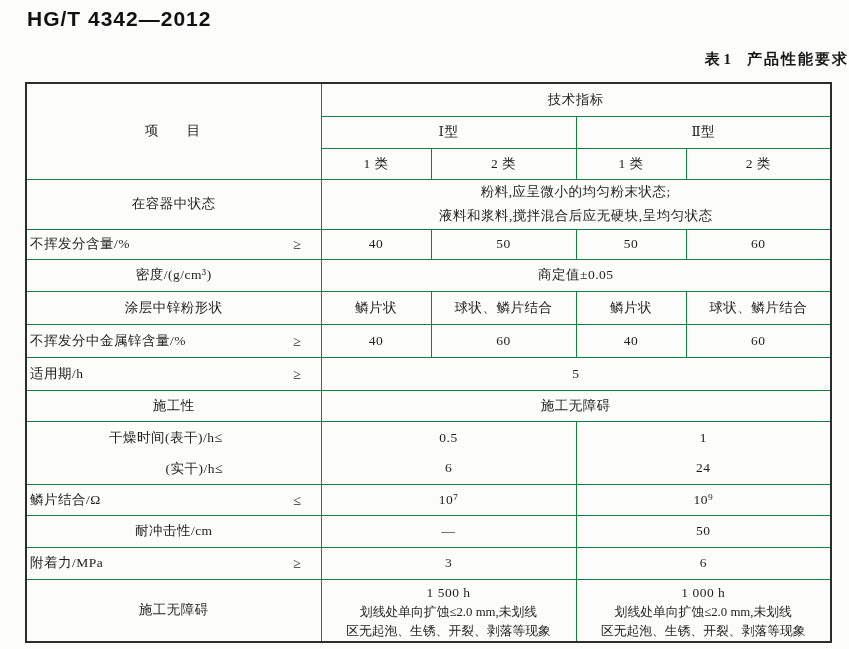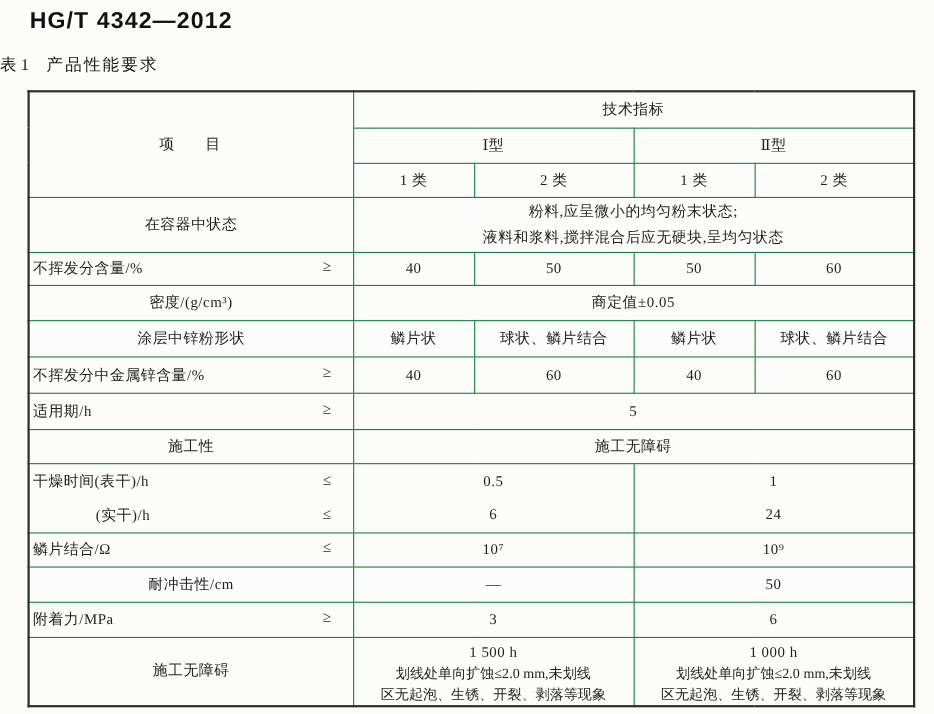--- a/index.html
+++ b/index.html
@@ -12,44 +12,44 @@
     overflow:hidden;
   }
   .doc-code{
     position:absolute;top:7px;left:27px;
     font-family:"Liberation Sans","DejaVu Sans",sans-serif;
     font-weight:bold;font-size:21px;letter-spacing:1px;
     color:#111;
   }
   .caption{
     position:absolute;top:50px;left:0;width:100%;
-    text-align:left;font-weight:normal;font-size:15px;
+    text-align:right;font-weight:bold;font-size:15px;
     color:#161616;
   }
   .caption .gap{margin-left:16px;letter-spacing:2px;}
   table.perf{
     position:absolute;top:82px;left:25px;
     width:805px;
     border-collapse:collapse;table-layout:fixed;
     font-size:13.5px;
     color:#1e1e1e;
     border:2px solid #2c2c2c;
   }
   table.perf td{
     border:1px solid #15803d;
     text-align:center;vertical-align:middle;
     padding:0 3px;
     letter-spacing:0.5px;
   }
   td.lbl{text-align:left;padding-left:10px;padding-right:0;}
-  .lblflex{display:flex;justify-content:space-between;align-items:flex-start;padding-right:16px;}
+  .lblflex{display:flex;justify-content:space-between;align-items:flex-end;padding-right:16px;}
   .sym{font-size:14px;}
   .stack2 div{line-height:30px;}
   .stack-state div{line-height:24px;}
-  .dry-lines .dl{display:flex;justify-content:space-between;align-items:center;padding-right:16px;line-height:31px;}
+  .dry-lines .dl{display:flex;justify-content:center;align-items:center;padding-right:16px;line-height:31px;}
   .dry-lines .indent{padding-left:57px;}
   .salt div{line-height:19px;}
   .salt .salt-hours{line-height:21px;padding-top:2px;}
   .salt-detail{font-size:12.8px;letter-spacing:0;}
 </style>
 </head>
 <body>
 
 <div class="doc-code">HG/T 4342—2012</div>
 

